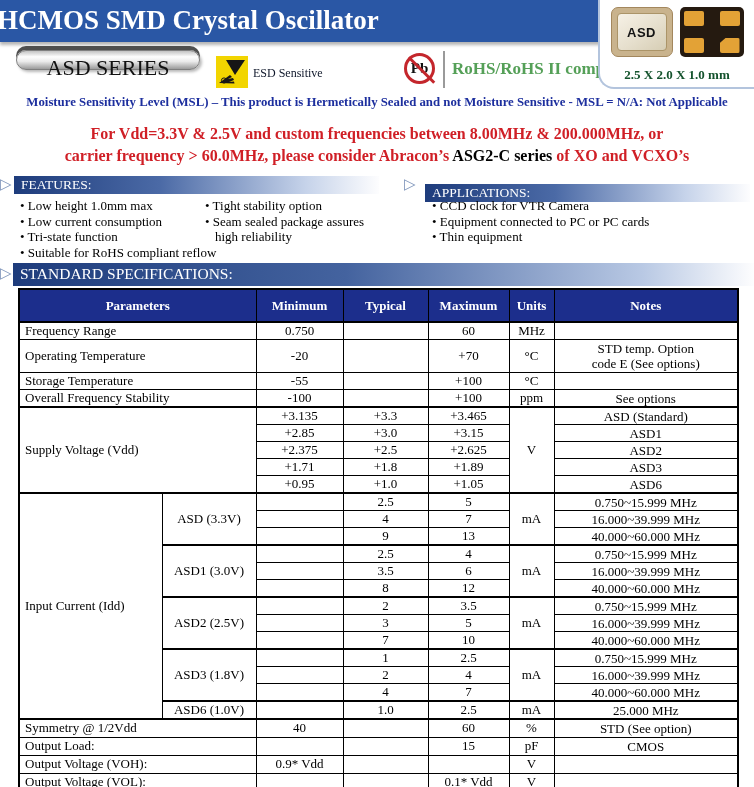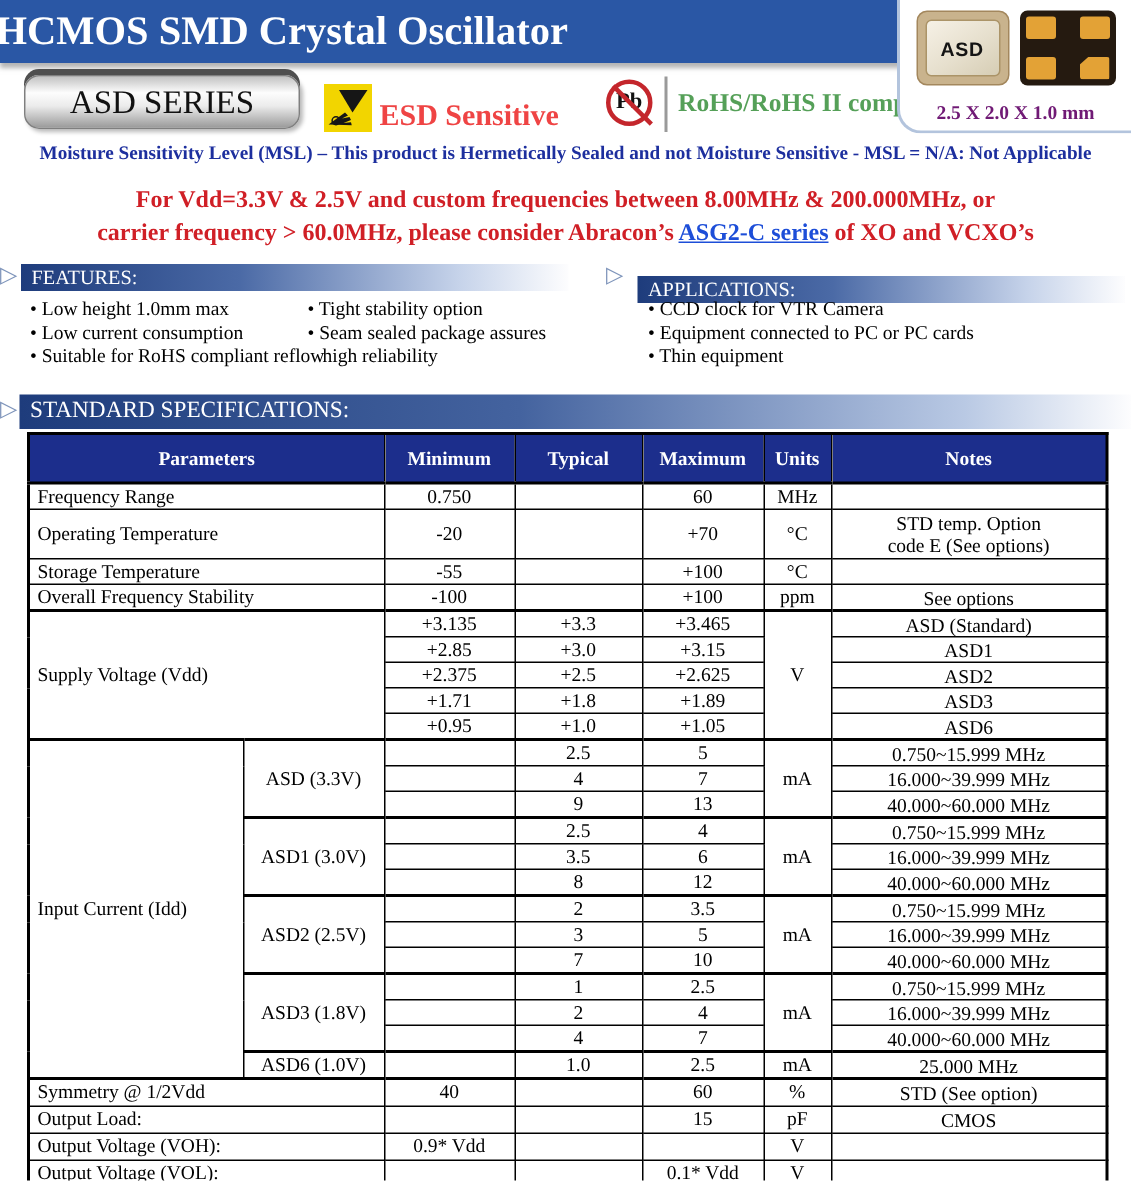--- a/index.html
+++ b/index.html
@@ -17,40 +17,40 @@
   .chips{display:flex;justify-content:center;gap:7px;padding-top:7px}
   .chip-top{width:62px;height:50px;background:#c9b38d;border-radius:7px;position:relative;border:1px solid #a3875d}
   .chip-top .lid{position:absolute;left:5px;top:5px;right:5px;bottom:5px;border:1px solid #ab9468;border-radius:4px;
     background:linear-gradient(145deg,#f6f1e6 0%,#e6dfcd 55%,#d6cdb4 100%);
     display:flex;align-items:center;justify-content:center}
   .chip-top .mark{font-family:"Liberation Sans",sans-serif;font-weight:bold;font-size:13px;color:#141414;letter-spacing:.5px}
   .chip-bot{width:64px;height:50px;background:#251a10;border-radius:5px;position:relative}
   .pad{position:absolute;width:20px;height:15px;background:#e3a236;border-radius:2px}
   .pad.tl{left:4px;top:4px}.pad.tr{right:4px;top:4px}.pad.bl{left:4px;bottom:4px}
   .pad.br{right:4px;bottom:4px;clip-path:polygon(30% 0,100% 0,100% 100%,0 100%,0 35%)}
-  .dims{position:absolute;bottom:4px;left:0;width:100%;text-align:center;font-weight:bold;font-size:13px;color:#701a75}
-
-  
-  .series-box{position:absolute;left:16px;top:50px;width:184px;height:36px;border:1px solid #7f7f7f;border-radius:10px;
+  .dims{position:absolute;bottom:4px;left:0;width:100%;text-align:center;font-weight:bold;font-size:13px;color:#14532d}
+
+  
+  .series-box{position:absolute;left:16px;top:50px;width:184px;height:20px;border:1px solid #7f7f7f;border-radius:10px;
     background:linear-gradient(180deg,#c2c2c2 0%,#fdfdfd 32%,#ebebeb 58%,#9b9b9b 100%);
     box-shadow:0 -4px 0 #4f4f4f,2px 2px 3px #b9b9b9;
     text-align:center;font-size:22px;line-height:34px;color:#111}
   .esd-icon{position:absolute;left:216px;top:56px;width:32px;height:32px}
-  .esd-label{position:absolute;left:253px;top:66px;color:#ef4444;font-weight:bold;font-size:20px;white-space:nowrap}
+  .esd-label{position:absolute;left:253px;top:66px;color:#0f172a;font-weight:normal;font-size:12px;white-space:nowrap}
   .pb-badge{position:absolute;left:404px;top:53px;width:31px;height:31px;border:3px solid #c4262c;border-radius:50%;
     text-align:center;font-weight:bold;font-size:15px;line-height:25px;color:#111;background:#fff}
   .pb-slash{position:absolute;left:13px;top:-4px;width:3px;height:36px;background:#c4262c;transform:rotate(-45deg)}
   .badge-divider{position:absolute;left:443px;top:51px;width:2px;height:37px;background:#9a9a9a}
   .rohs-label{position:absolute;left:452px;top:59px;color:#55a058;font-weight:bold;font-size:17px;white-space:nowrap}
 
   
   .msl{position:absolute;left:0;top:95px;width:754px;text-align:center;color:#1d2f9e;font-weight:bold;font-size:12.8px;white-space:nowrap}
   .notice{position:absolute;left:0;top:123px;width:754px;text-align:center;color:#d01f26;font-weight:bold;
     font-size:16px;line-height:22px}
-  .notice a{color:#1d4ed8;text-decoration:underline;font-weight:bold;cursor:pointer}
+  .notice a{color:#000000;font-weight:bold;cursor:pointer}
 
   
   .sec-arrow{position:absolute;color:#7f95bb;font-size:15px;line-height:15px}
   .sec-bar{position:absolute;height:18px;color:#fff;font-weight:normal;font-size:13.5px;line-height:18px;padding-left:7px;
     background:linear-gradient(90deg,#1e3c7c 0%,#4b6aa6 40%,#c6d3ea 80%,#fdfdfe 100%)}
   .bar-features{left:14px;top:176px;width:365px}
   .bar-applications{left:425px;top:184px;width:325px}
   .bar-specs{left:13px;top:263px;width:741px;height:23px;font-size:15.5px;line-height:22px;
     background:linear-gradient(90deg,#1e3c7c 0%,#44639f 45%,#b9c9e4 85%,#fdfdfe 100%)}
   .arrow-features{left:0;top:177px}
@@ -120,20 +120,21 @@
 <div class="notice">
   <div>For Vdd=3.3V &amp; 2.5V and custom frequencies between 8.00MHz  &amp; 200.000MHz, or</div>
   <div><span>carrier frequency &gt; 60.0MHz, please consider Abracon’s </span><a>ASG2-C series</a><span> of XO and VCXO’s</span></div>
 </div>
 
 <span class="sec-arrow arrow-features">▷</span>
 <div class="sec-bar bar-features">FEATURES:</div>
 <ul class="bullets feat-col1">
     <li>Low height 1.0mm max</li>
     <li>Low current consumption</li>
+    <li>Tri-state function</li>
     <li>Suitable for RoHS compliant reflow</li>
   </ul>
 <ul class="bullets feat-col2">
     <li>Tight stability option</li>
     <li>Seam sealed package assures high reliability</li>
   </ul>
 
 <span class="sec-arrow arrow-applications">▷</span>
 <div class="sec-bar bar-applications">APPLICATIONS:</div>
 <ul class="bullets apps-list">

